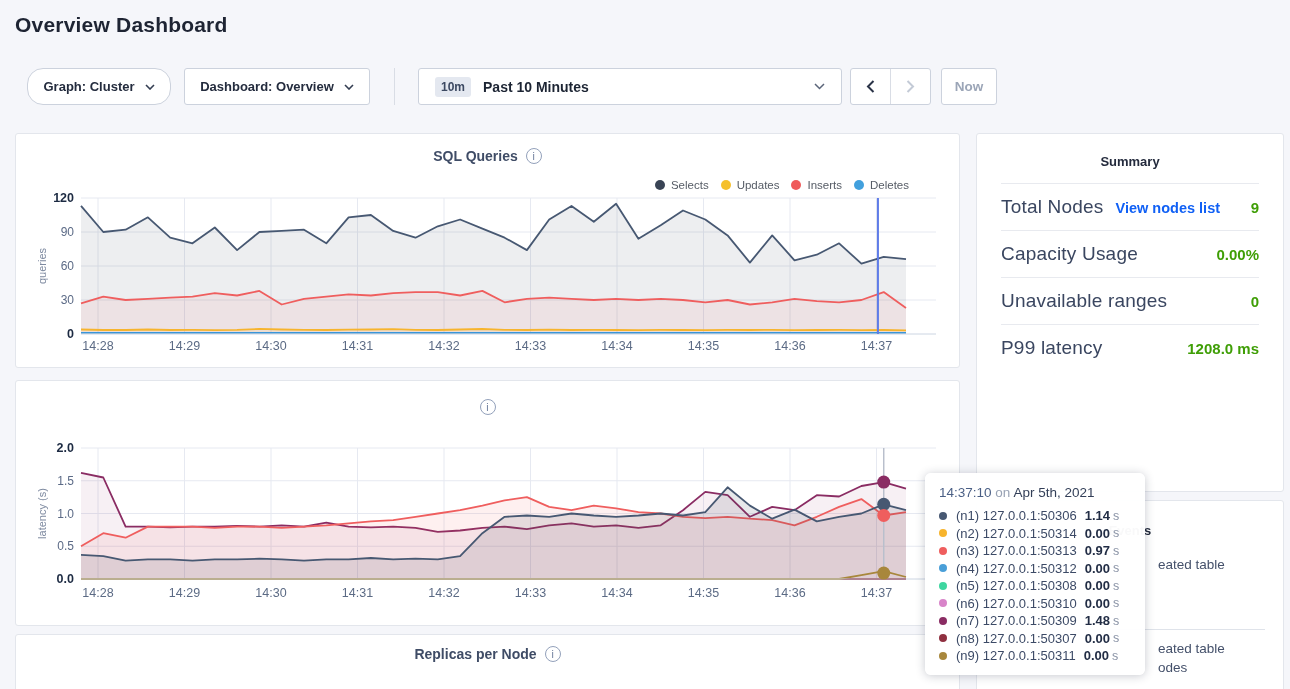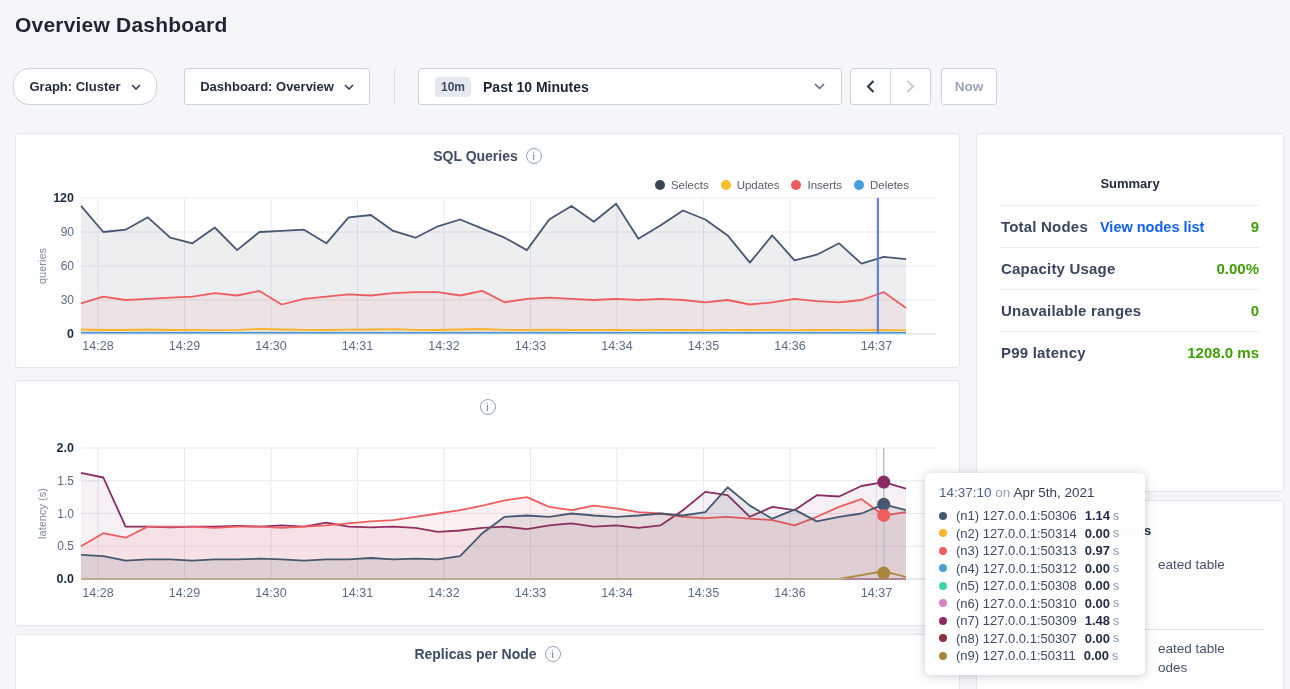--- a/index.html
+++ b/index.html
@@ -6,21 +6,21 @@
   html,body { width:1290px; height:689px; overflow:hidden; position:relative;
     background:#f5f6fa; font-family:"Liberation Sans", sans-serif; }
   .abs { position:absolute; }
 
   
   #page-title { left:15px; top:13px; font-size:21px; font-weight:700; color:#1e2433; letter-spacing:.2px; }
 
   
   .ctl { position:absolute; top:68px; height:37px; background:#fff; border:1px solid #ccd2dd;
          border-radius:3px; display:flex; align-items:center; cursor:pointer; }
-  #graph-dd   { left:13px;  width:144px; justify-content:center; gap:10px;border-radius:16px; }
+  #graph-dd   { left:27px;  width:144px; justify-content:center; gap:10px;border-radius:16px; }
   #dash-dd    { left:184px; width:186px; justify-content:center; gap:10px; }
   .dd-label   { font-size:13px; font-weight:700; color:#242c3e; }
   #ctl-divider{ left:394px; top:68px; width:1px; height:37px; background:#d9dde5; }
   #time-dd    { left:418px; width:424px; padding:0 16px; gap:12px; }
   .time-badge { background:#e4e8f0; color:#3c4962; font-size:12px; font-weight:700;
                 padding:3px 6px; border-radius:3px; }
   .time-label { font-size:14px; font-weight:700; color:#1c2433; }
   #time-dd .chev { margin-left:auto; }
   #nav-group  { left:850px; width:81px; padding:0; }
   .nav-half   { width:40px; height:100%; display:flex; align-items:center; justify-content:center; }
@@ -48,25 +48,25 @@
 
   .legend { position:absolute; top:45px; right:50px; display:flex; gap:12px; }
   .legend-item { display:flex; align-items:center; gap:6px; cursor:pointer; }
   .legend-dot { width:10px; height:10px; border-radius:50%; }
   .legend-label { font-size:11.5px; color:#565c66; }
 
   .chart-svg { position:absolute; left:0; top:0; }
 
   
   #summary-card .inner { padding:20px 24px 0; }
-  #summary-title { text-align:center; font-size:13px; font-weight:700; color:#242b3d; margin-bottom:14px;margin-top:22px; }
+  #summary-title { text-align:center; font-size:13px; font-weight:700; color:#242b3d; margin-bottom:14px; }
   .sum-item { padding:12px 0; border-top:1px solid #e8eaef; }
   .sum-item:first-of-type { border-top:none; }
   .sum-row { display:flex; align-items:baseline; }
-  .sum-label { font-size:15px; font-weight:700; color:#3a4660; letter-spacing:.2px; }
+  .sum-label { font-size:19px; font-weight:400; color:#3a4660; letter-spacing:.2px; }
   .sum-link  { font-size:14.5px; font-weight:700; color:#1060f5; margin-left:12px; cursor:pointer; }
   .sum-value { margin-left:auto; font-size:15px; font-weight:700; color:#3f9e06; }
   .sum-desc  { margin-top:6px; font-size:12.4px; line-height:18px; color:#6f7a90; }
 
   
   #events-title { position:absolute; top:22px; left:0; right:0; text-align:center;
                   font-size:13px; font-weight:700; color:#242b3d; }
   .ev-frag { position:absolute; left:181px; font-size:13.5px; color:#44506a; white-space:nowrap; }
   .ev-f1 { top:56px; } .ev-f2 { top:140px; } .ev-f3 { top:159px; }
   .ev-div { position:absolute; top:128px; left:18px; right:18px; height:1px; background:#dfe3ea; }

